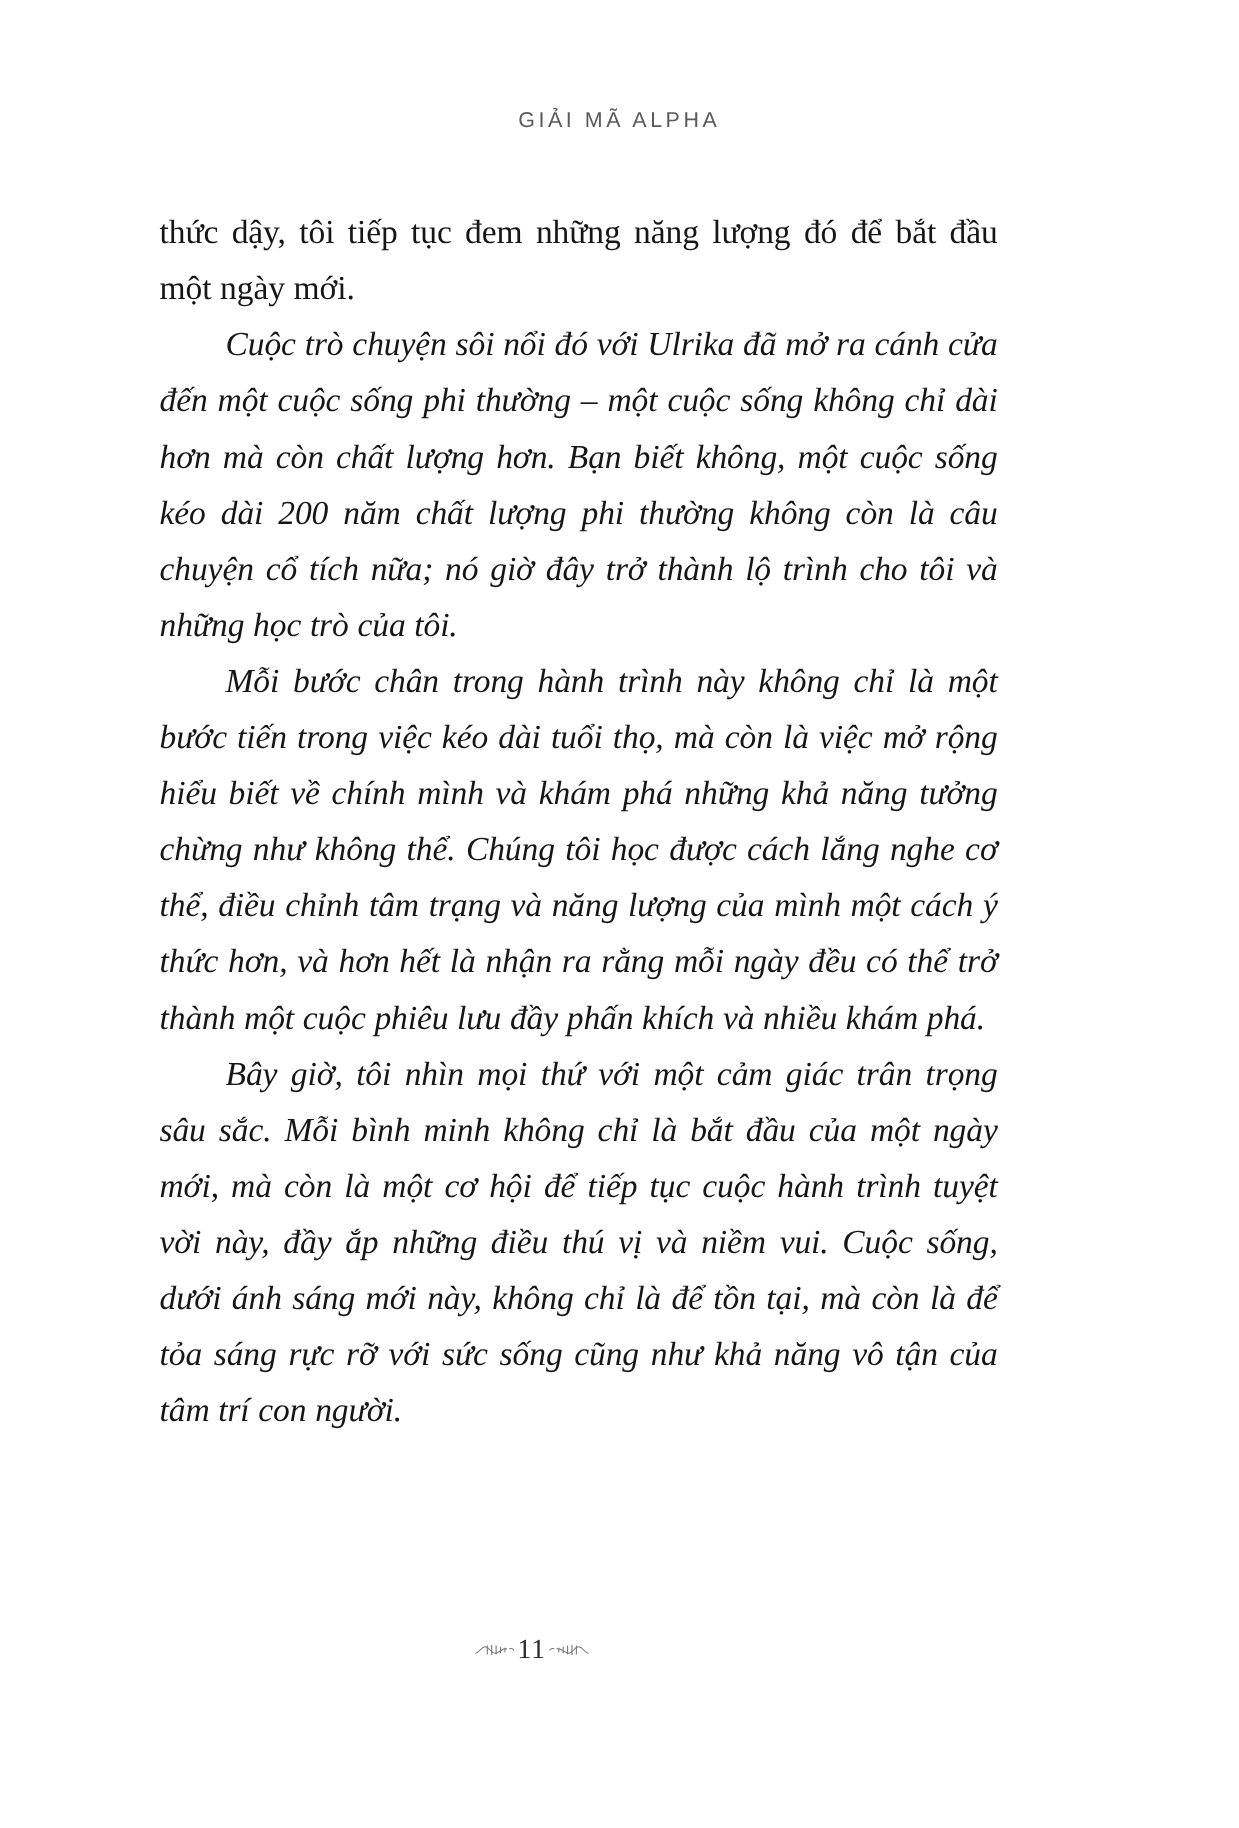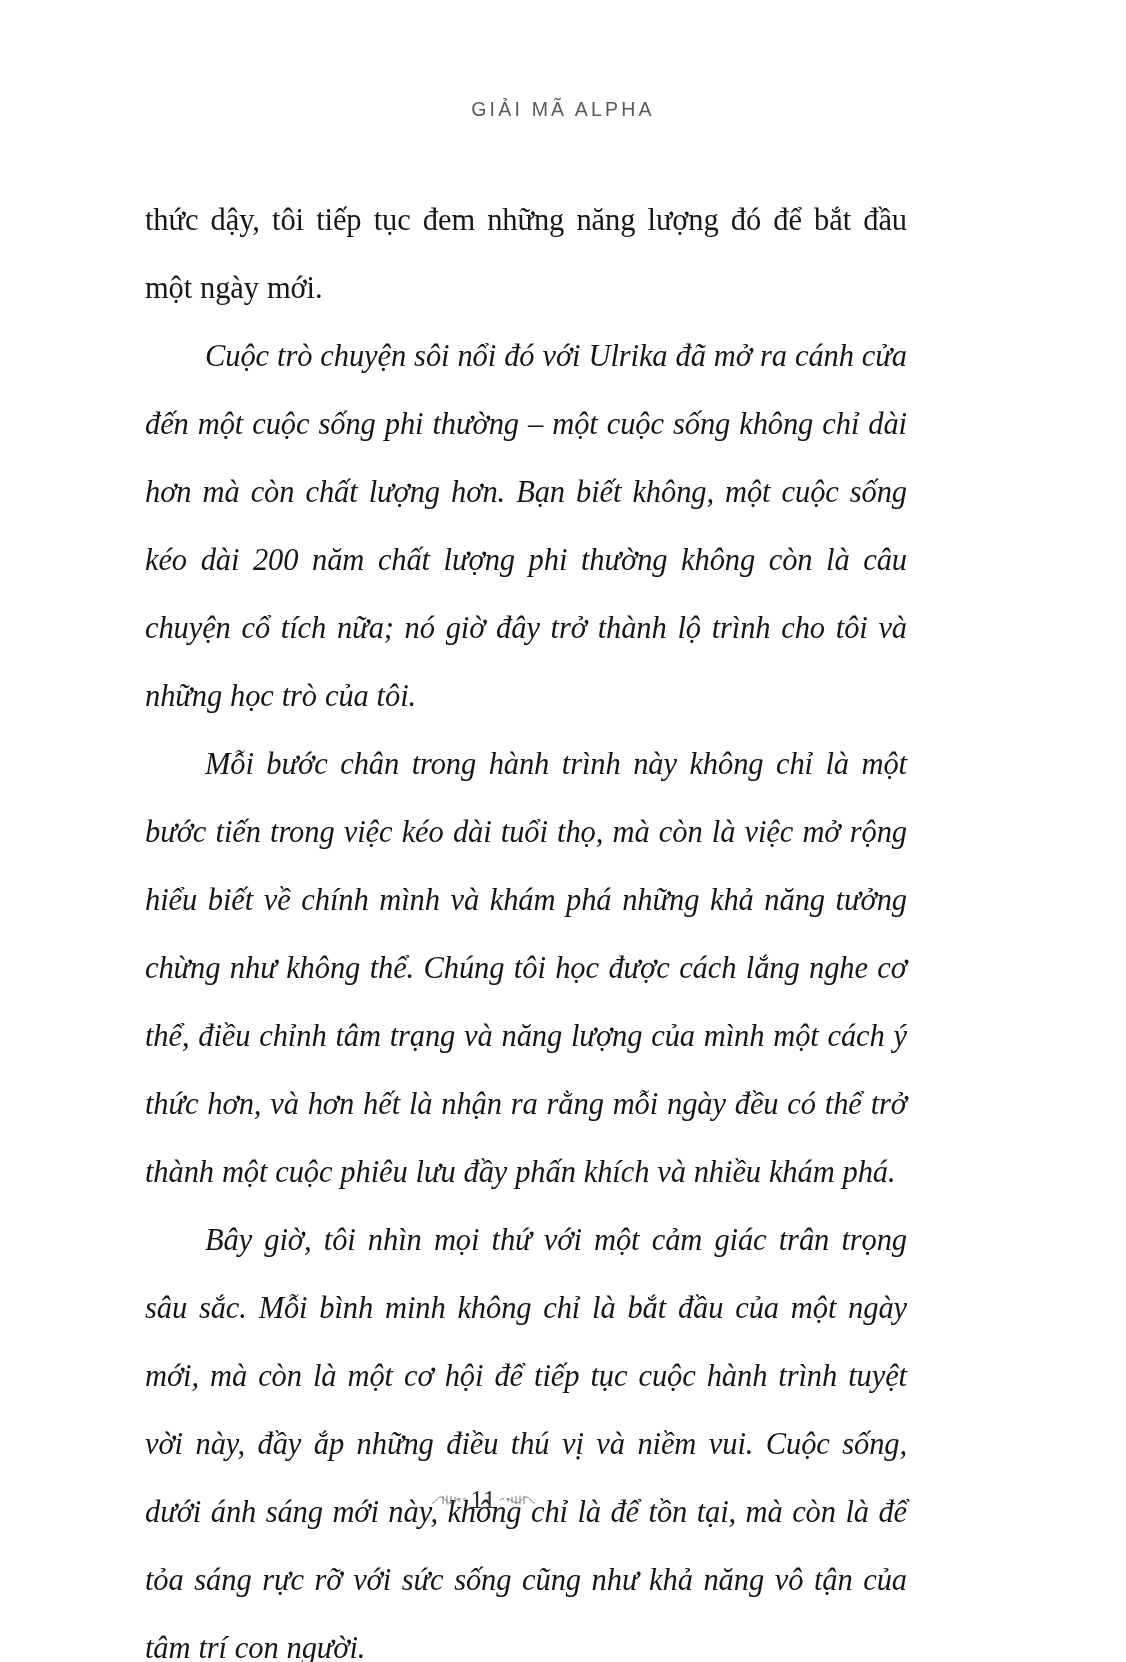--- a/index.html
+++ b/index.html
@@ -37,21 +37,21 @@
   .textblock {
     position: absolute;
     top: 186px;
     left: 145px;
     width: 762px;
   }
 
   .para {
     margin: 0 0 0 0;
     font-size: 30.5px;
-    line-height: 68px;
+    line-height: 51px;
     text-align: justify;
     text-justify: inter-word;
     letter-spacing: -0.1px;
     word-spacing: 0.4px;
     color: #161616;
   }
   .para.indent {
     text-indent: 60px;
     font-style: italic;
   }

